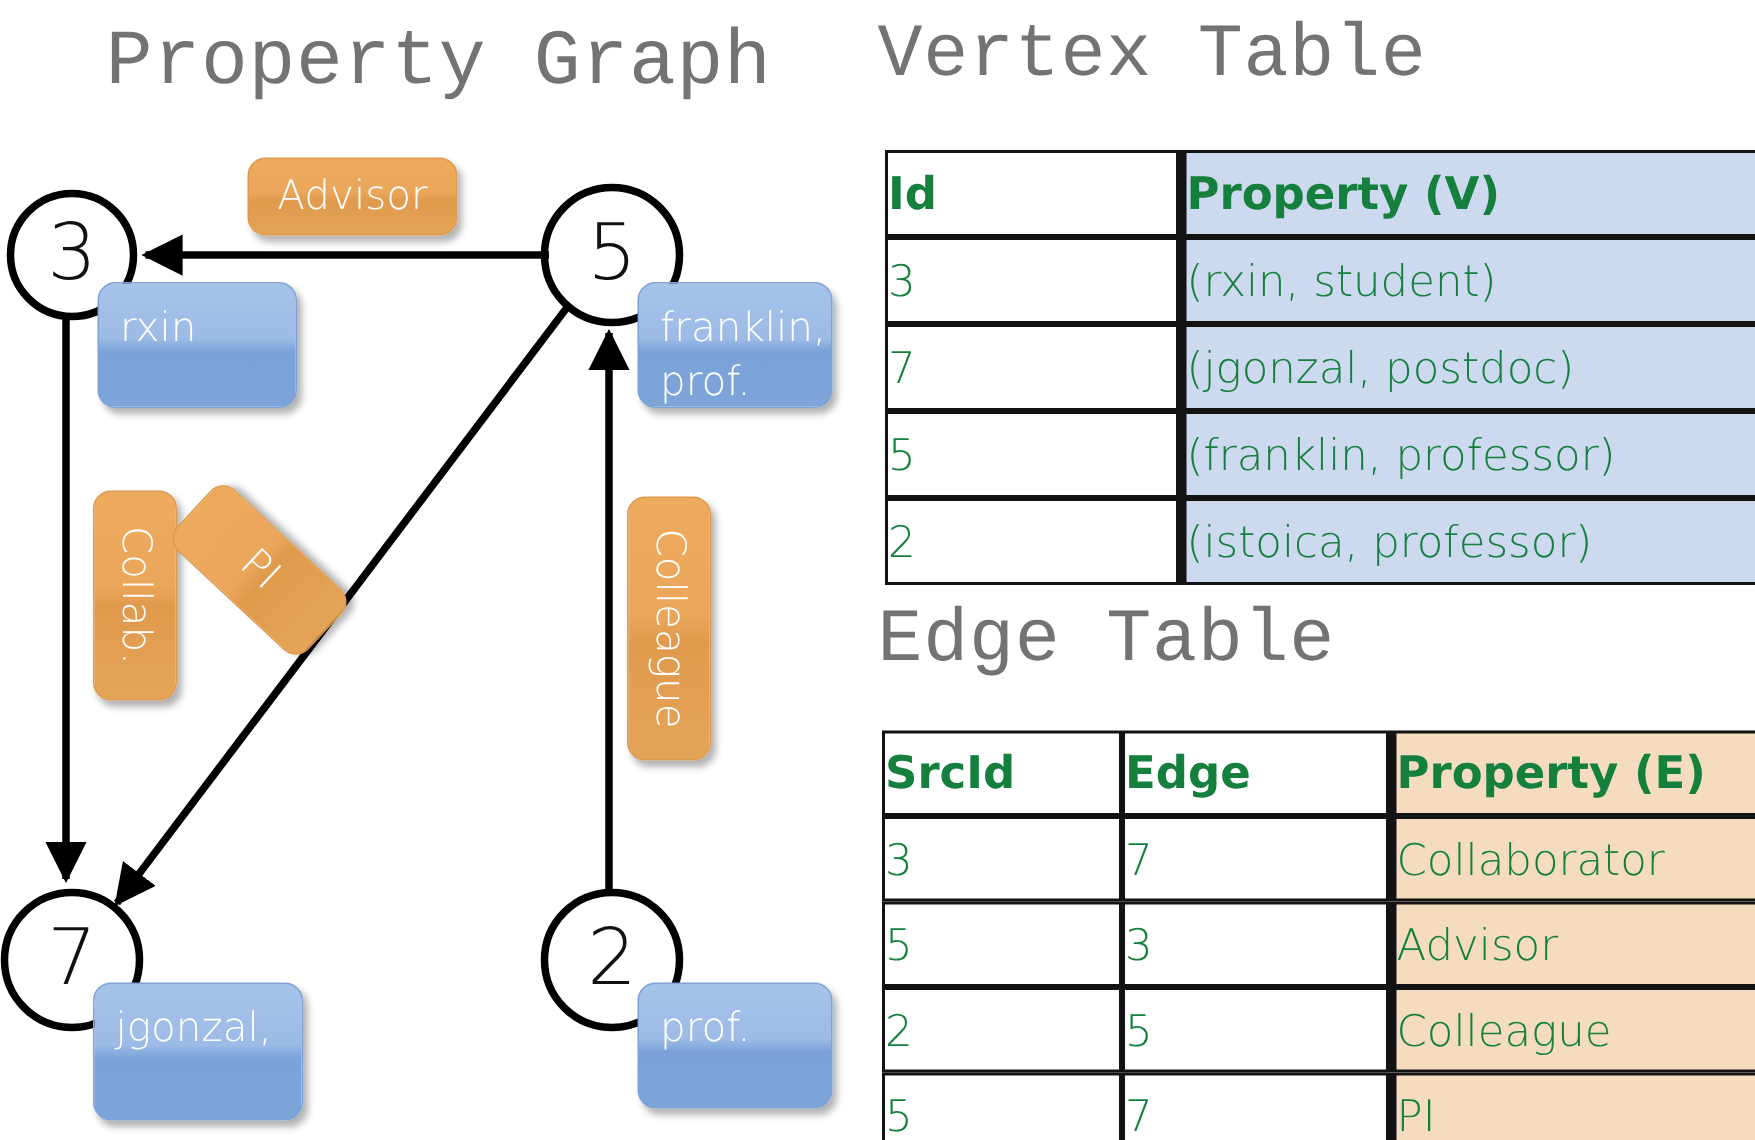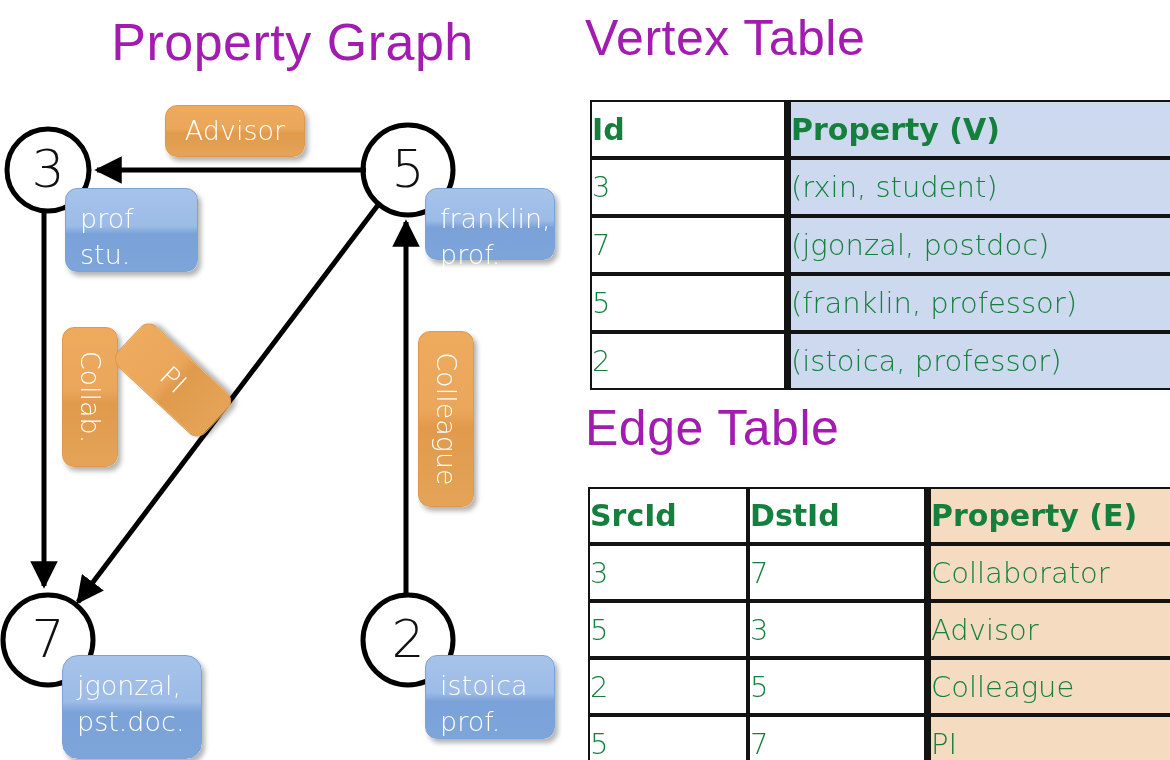--- a/index.html
+++ b/index.html
@@ -12,23 +12,23 @@
     height: 760px;
     position: relative;
     overflow: hidden;
     font-family: "Liberation Sans", sans-serif;
     color: #000000;
   }
 
   
   .title {
     position: absolute;
-    font-family: Liberation Sans, sans-serif;
-    font-weight: 300;
-    color: #a21caf;
+    font-family: Liberation Mono, monospace;
+    font-weight: 300;
+    color: #737373;
     white-space: nowrap;
     letter-spacing: 0.5px;
   }
   #title-property-graph {
     left: 0; top: 12px; width: 585px;
     text-align: center;
     font-size: 52px;
     line-height: 60px;
   }
   #title-vertex-table {
@@ -105,22 +105,22 @@
     justify-content: center;
   }
   .orange-box.diagonal {
     display: flex;
     align-items: center;
     justify-content: center;
   }
 
   
   #vbox-3  { left: 65px;  top: 188px; width: 133px; height: 84px; }
-  #vbox-5  { left: 425px; top: 188px; width: 130px; height: 72px; }
-  #vbox-7  { left: 62px;  top: 655px; width: 140px; height: 104px; border-radius: 16px; }
+  #vbox-5  { left: 425px; top: 188px; width: 130px; height: 84px; }
+  #vbox-7  { left: 62px;  top: 655px; width: 140px; height: 92px; }
   #vbox-2  { left: 425px; top: 655px; width: 130px; height: 84px; }
 
   #ebox-advisor   { left: 165px; top: 105px; width: 140px; height: 52px; }
   #ebox-collab    { left: 62px;  top: 327px; width: 56px;  height: 140px; }
   #ebox-pi        { left: 145px; top: 320px; width: 56px;  height: 120px;
                     transform: rotate(-47deg); }
   #ebox-colleague { left: 418px; top: 331px; width: 56px;  height: 176px; }
 
   
   table.grid {
@@ -195,36 +195,33 @@
 
     <line x1="406" y1="596" x2="406" y2="222" stroke="#000" stroke-width="5" marker-end="url(#arrow)"></line>
   </svg>
 
   <div class="vertex-label" style="left:8px;  top:139px; width:80px;">3</div>
   <div class="vertex-label" style="left:368px; top:139px; width:80px;">5</div>
   <div class="vertex-label" style="left:8px;  top:609px; width:80px;">7</div>
   <div class="vertex-label" style="left:368px; top:609px; width:80px;">2</div>
 
   <div class="prop-box blue-box" id="vbox-3">
-    <div>prof</div>
-    <div>stu.</div>
+    <div>rxin</div>
   </div>
 
   <div class="prop-box blue-box" id="vbox-5">
     <div>franklin,</div>
     <div>prof.</div>
   </div>
 
   <div class="prop-box blue-box" id="vbox-7">
     <div>jgonzal,</div>
-    <div>pst.doc.</div>
   </div>
 
   <div class="prop-box blue-box" id="vbox-2">
-    <div>istoica</div>
     <div>prof.</div>
   </div>
 
   <div class="prop-box orange-box horizontal" id="ebox-advisor">
     <span>Advisor</span>
   </div>
 
   <div class="prop-box orange-box vertical" id="ebox-collab">
     <span class="vtext">Collab.</span>
   </div>
@@ -263,21 +260,21 @@
       <td class="col-id">2</td>
       <td class="col-prop sep-gap">(istoica, professor)</td>
     </tr>
   </tbody>
 </table>
 
 <table class="grid" id="edge-table">
   <thead>
     <tr>
       <th class="col-src">SrcId</th>
-      <th class="col-dst">DstId</th>
+      <th class="col-dst">Edge</th>
       <th class="col-prop sep-gap">Property (E)</th>
     </tr>
   </thead>
   <tbody>
     <tr>
       <td class="col-src">3</td>
       <td class="col-dst">7</td>
       <td class="col-prop sep-gap">Collaborator</td>
     </tr>
     <tr>

